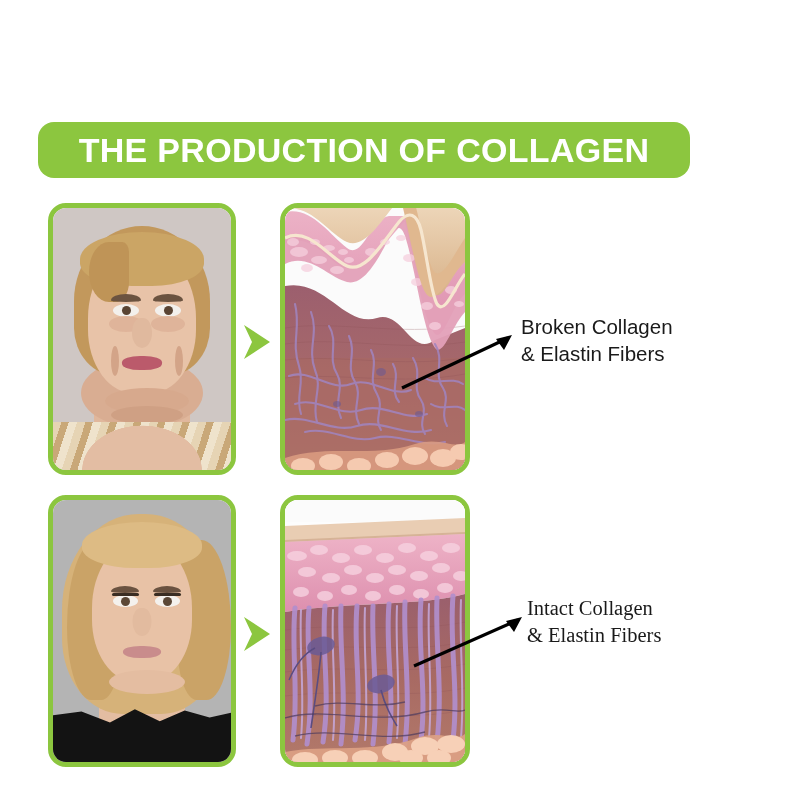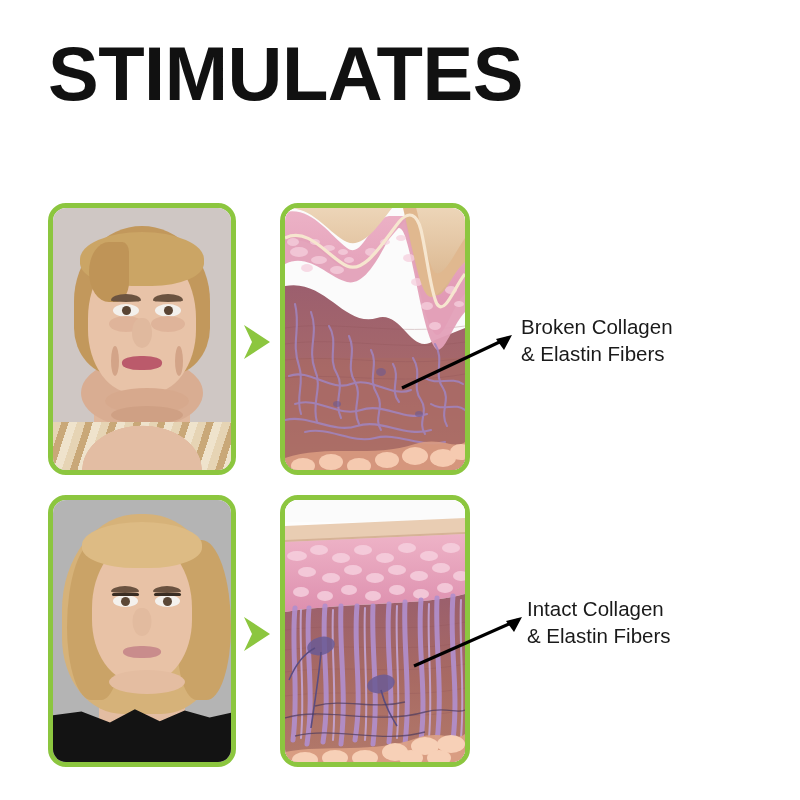--- a/index.html
+++ b/index.html
@@ -62,32 +62,34 @@
   
   .chev{position:absolute;width:34px;height:40px;}
   .chev svg{width:100%;height:100%;display:block;}
 
   
   .callout{
     position:absolute;color:#1a1a1a;font-size:20.5px;line-height:1.32;
     white-space:pre-line;
   }
   .callout.c1{left:521px;top:313px;text-align:left;}
-  .callout.c2{left:527px;top:595px;text-align:left;}
+  .callout.c2{left:527px;top:595px;text-align:left;font-family:Liberation Serif, serif;}
 
   .leader{position:absolute;pointer-events:none;}
   .leader svg{display:block;overflow:visible;}
 </style>
 </head>
 <body>
 
 <div id="stage">
 
-  <div class="headline">STIMULATES</div>
-
+
+  <div class="subbanner">
+    <span class="txt">THE PRODUCTION OF COLLAGEN</span>
+  </div>
 
   <div class="frame frame-face r1 cL">
     <div class="photo bg-old">
 
       <div class="neck" style="top:150px;width:96px;height:110px;background:#e0b79c;"></div>
 
       <div class="shade" style="left:28px;top:150px;width:122px;height:70px;background:#d9ad92;"></div>
 
       <div class="hair" style="top:18px;width:136px;height:150px;background:#c2985c;border-radius:50% 50% 32% 32%;"></div>
 

